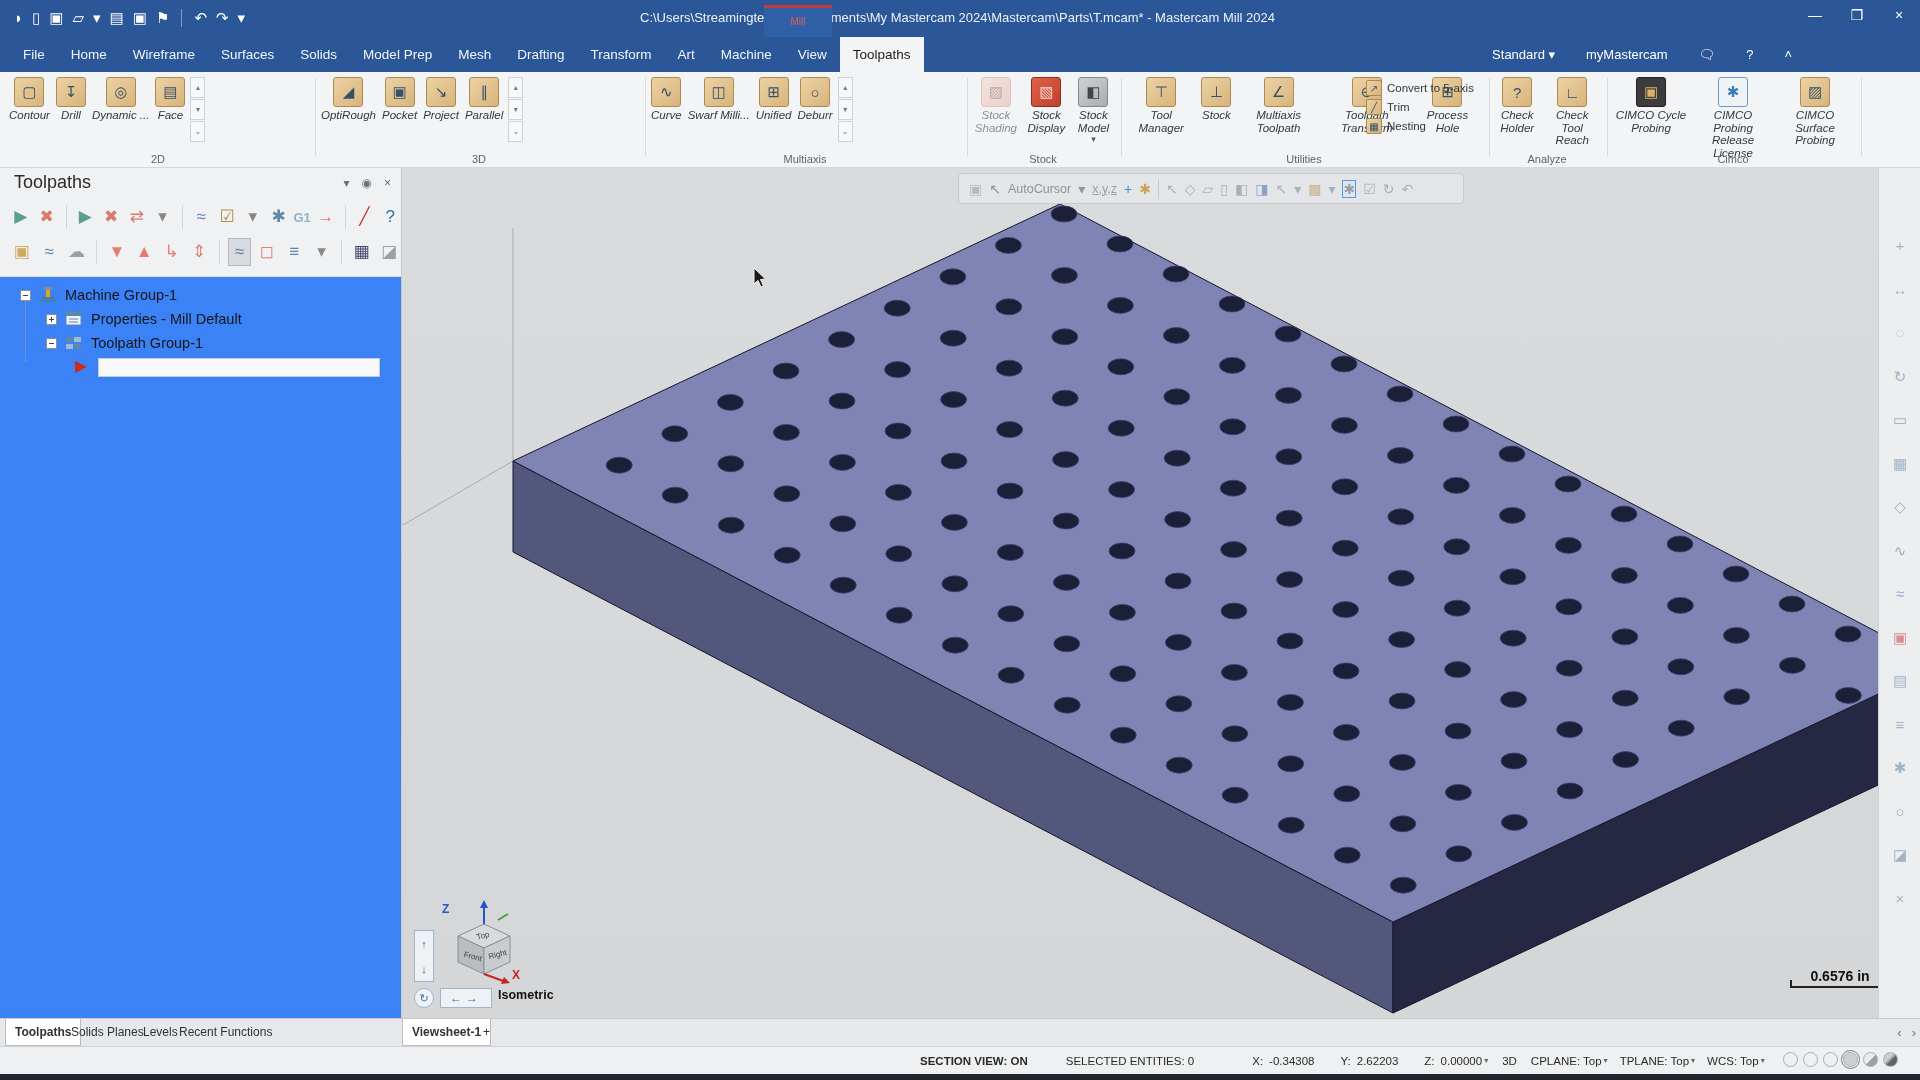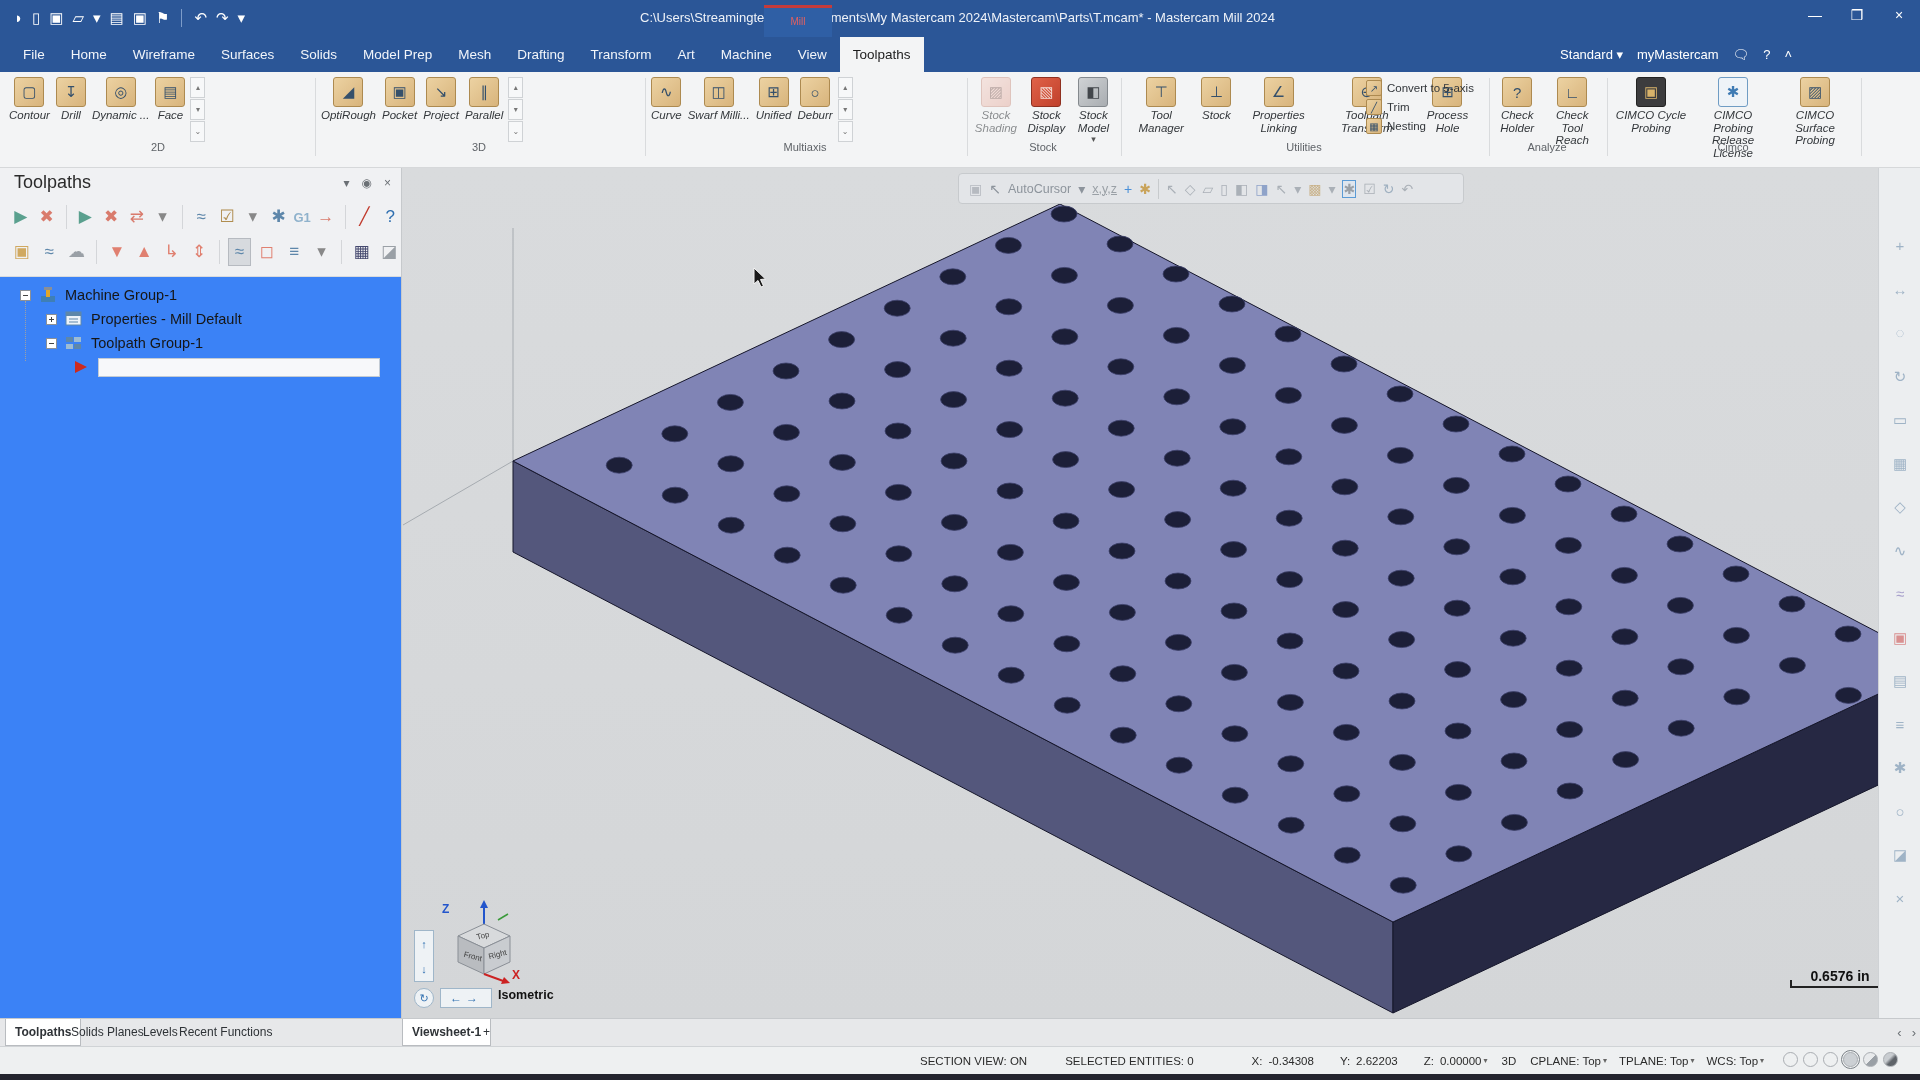--- a/index.html
+++ b/index.html
@@ -18,29 +18,29 @@
   
   #mill-box { position:absolute; left:764px; top:5px; width:68px; height:32px;
               background:#2f5fa5; border-top:3px solid #c43b3b; text-align:center; }
   #mill-box span { color:#e36060; font-size:10px; line-height:28px;margin-top:16px; }
 
   
   #tabrow { position:absolute; left:0; top:37px; width:1920px; height:35px; background:var(--blue); }
   #tabs { position:absolute; left:10px; top:0; display:flex; height:35px; }
   .rtab { color:#f2f5fa; font-size:13.5px; line-height:35px; padding:0 13px; white-space:nowrap; }
   .rtab.active { background:#f3f4f5; color:#1c1c1c; }
-  #tabrow-right { position:absolute; right:128px; top:0; height:35px; display:flex; align-items:center; gap:14px; color:#fff; font-size:13px; }
+  #tabrow-right { position:absolute; right:128px; top:0; height:35px; display:flex; align-items:center; gap:31px; color:#fff; font-size:13px; }
   #tabrow-right .mini { font-size:13px; }
 
   
   #ribbon { position:absolute; left:0; top:72px; width:1920px; height:96px;
             background:#f3f4f5; border-bottom:1px solid #d6d8da; }
   .rgroup { position:absolute; top:0; height:95px; }
   .rgroup .gsep { position:absolute; right:-6px; top:6px; width:1px; height:78px; background:#d9dbdd; }
-  .rlabel { position:absolute; left:0; right:0; bottom:14px; text-align:center; font-size:11px; color:#5f6368; }
+  .rlabel { position:absolute; left:0; right:0; bottom:2px; text-align:center; font-size:11px; color:#5f6368; }
   .rbody { position:absolute; left:0; top:3px; display:flex; align-items:flex-start; }
   .rbtn { display:flex; flex-direction:column; align-items:center; padding:2px 3px; }
   .rbtn .ricon { width:30px; height:30px; border-radius:3px; display:flex; align-items:center; justify-content:center;
                  font-size:15px; margin-bottom:2px; }
   .ricon.tan  { background:linear-gradient(135deg,#ecd2a2,#d8b47c); border:1px solid #ad8a50; color:#35506b; }
   .ricon.pink { background:linear-gradient(135deg,#f4d6cd,#e7b4a8); border:1px solid #cf9d91; color:#8a6a63; }
   .ricon.red  { background:linear-gradient(135deg,#e06248,#c0402c); border:1px solid #8f3020; color:#f5ddd6; }
   .ricon.gray { background:linear-gradient(135deg,#cfd2d5,#a9adb1); border:1px solid #84898e; color:#42464b; }
   .ricon.dark { background:#3c3c3e; border:1px solid #222; color:#d9b36a; }
   .ricon.blue { background:#eef3f8; border:1px solid #6f9cc4; color:#3e7ab3; }
@@ -288,21 +288,21 @@
         <div class="rbtn">
           <span class="ricon tan">⊤</span>
           <div class="rlbl">Tool Manager</div>
         </div>
         <div class="rbtn">
           <span class="ricon tan">⊥</span>
           <div class="rlbl">Stock</div>
         </div>
         <div class="rbtn">
           <span class="ricon tan">∠</span>
-          <div class="rlbl">Properties Linking</div>
+          <div class="rlbl">Multiaxis Toolpath</div>
         </div>
         <div class="rbtn">
           <span class="ricon tan">⊕</span>
           <div class="rlbl">Toolpath Transform</div>
         </div>
         <div class="rbtn">
           <span class="ricon tan">⊞</span>
           <div class="rlbl">Process Hole</div>
         </div>
       </div>
@@ -693,21 +693,21 @@
   <div class="btab active" style="left:402px;">Viewsheet-1</div>
   <div class="btab" style="left:474px;">+</div>
   <div id="band-nav">
     <span>‹</span>
     <span>›</span>
   </div>
 </div>
 
 <div id="statusbar">
   <div id="status-items">
-    <span class="sv" style="margin-right:38px;">SECTION VIEW: ON</span>
+    <span class="sv" style="margin-right:38px;font-weight:bold;">SECTION VIEW: ON</span>
     <span class="sv" style="margin-right:58px;">SELECTED ENTITIES: 0</span>
     <span class="sv" style="margin-right:6px;">X:</span>
     <span class="sv" style="margin-right:26px;">-0.34308</span>
     <span class="sv" style="margin-right:6px;">Y:</span>
     <span class="sv" style="margin-right:26px;">2.62203</span>
     <span class="sv" style="margin-right:6px;">Z:</span>
     <span>0.00000</span>
     <span class="dd" style="margin-right:14px;">▾</span>
     <span class="sv" style="margin-right:14px;">3D</span>
     <span>CPLANE: Top</span>

